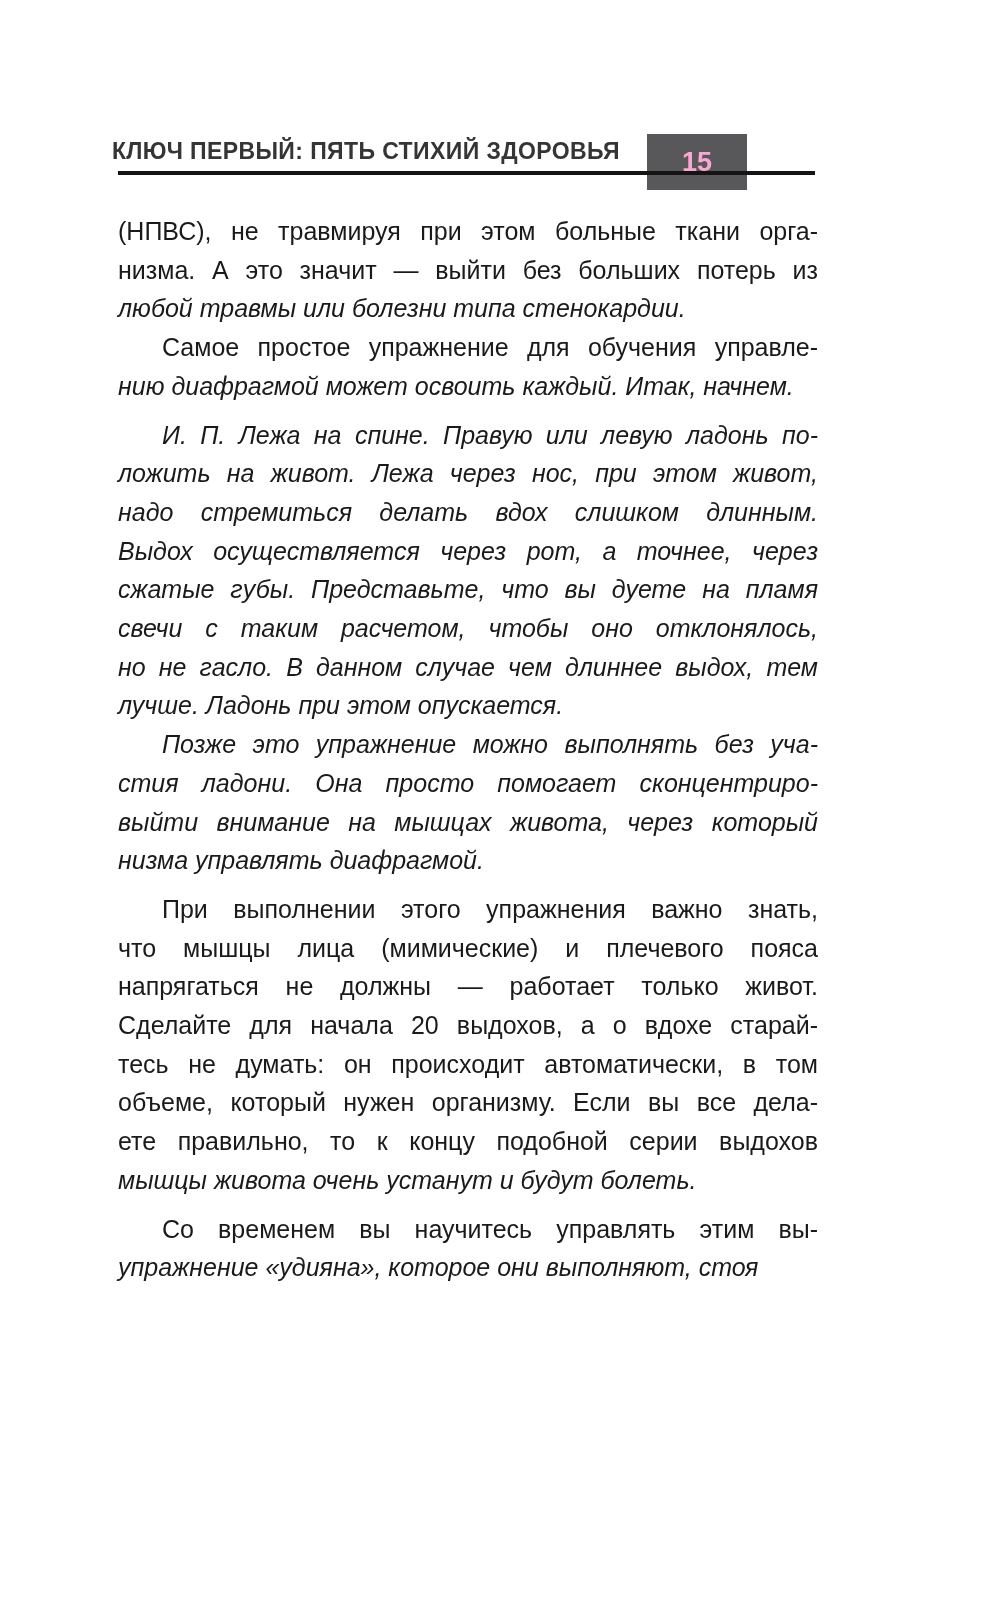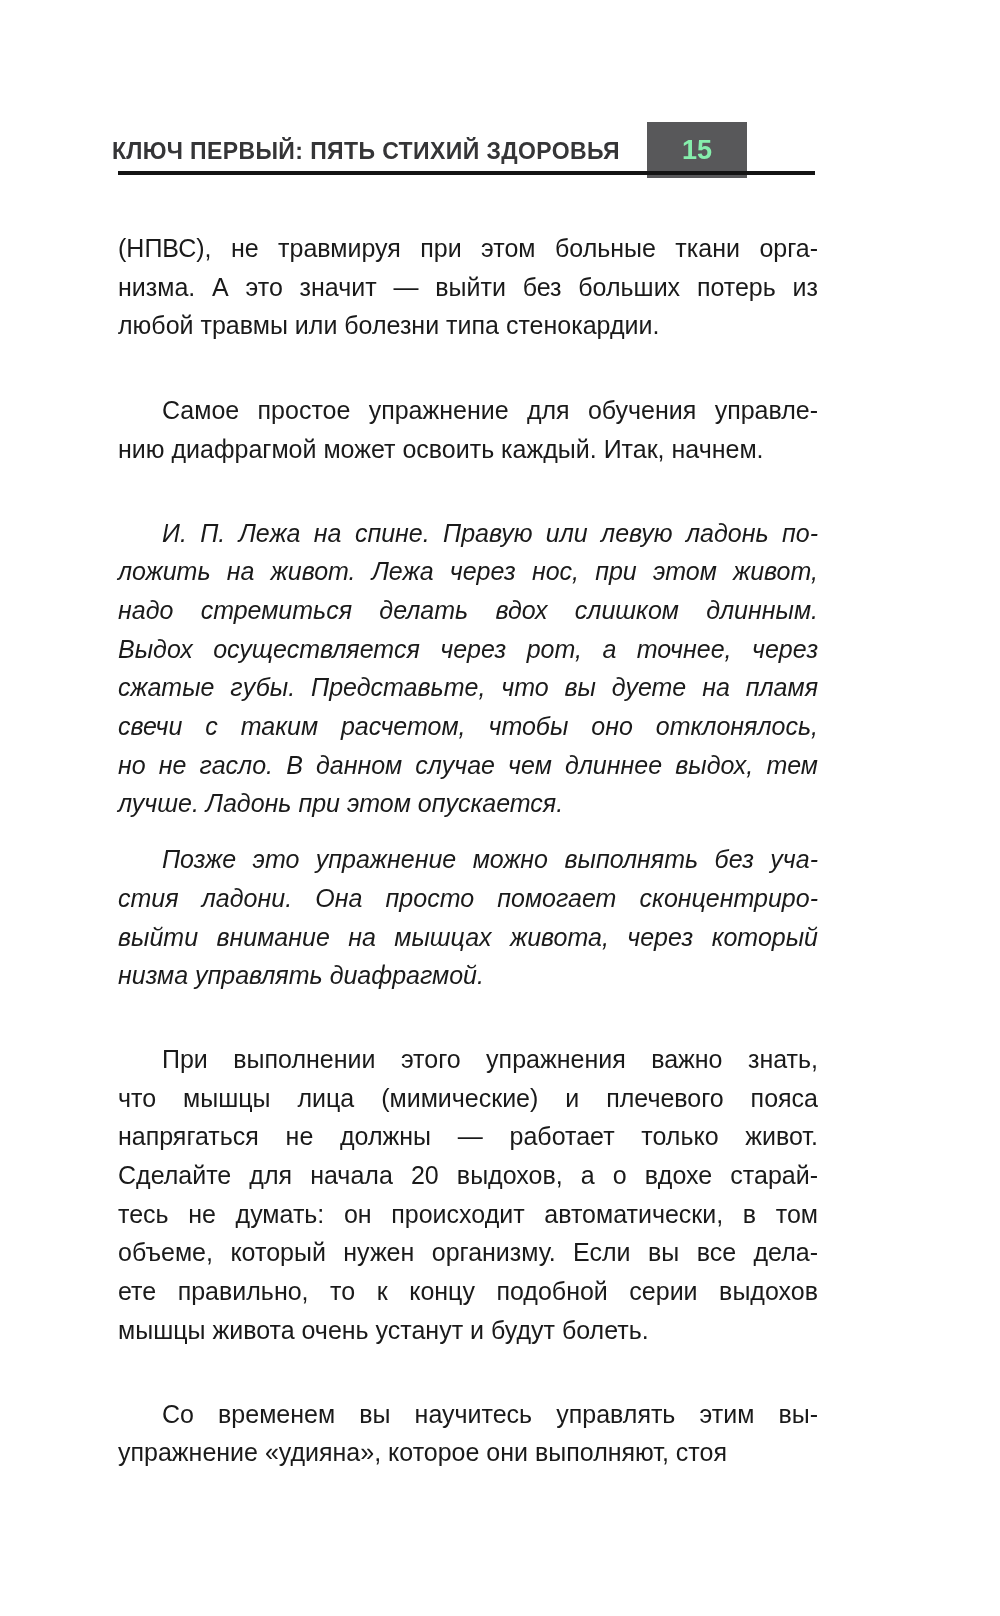--- a/index.html
+++ b/index.html
@@ -19,26 +19,26 @@
     height: 56px;
     line-height: 58px;
     font-weight: 700;
     font-size: 23px;
     letter-spacing: 0.4px;
     color: #353537;
     white-space: nowrap;
   }
   .page-badge {
     position: absolute;
-    top: 122px;
+    top: 134px;
     right: 85px;
     width: 100px;
     height: 56px;
     background: #58585a;
-    color: #86efac;
+    color: #f9a8d4;
     font-weight: 700;
     font-size: 27px;
     display: flex;
     align-items: center;
     justify-content: center;
   }
   .rule {
     position: absolute;
     left: 118px;
     top: 171px;
@@ -51,30 +51,30 @@
     position: absolute;
     left: 118px;
     top: 212px;
     width: 700px;
     color: #1a1a1a;
     font-size: 25px;
     line-height: 38.7px;
   }
   p.para { margin: 0; padding: 0; }
   .para.italic { font-style: italic; }
-  .para.gap-large  { margin-top: 46px; }
-  .para.gap-normal { margin-top: 45px; }
-  .para.gap-none   { margin-top: 17px; }
+  .para.gap-large  { }
+  .para.gap-normal { margin-top: 10px; }
+  .para.gap-none   { margin-top: 0; }
   .para.indent .line:first-child { text-indent: 44px; }
   .line {
     display: block;
     text-align: justify;
     text-align-last: justify;
   }
-  .line.last { text-align-last: left; }
+  .line.last { text-align-last: left; font-style: italic; }
 </style>
 </head>
 <body>
 
 <div class="page">
   <div class="running-title">КЛЮЧ ПЕРВЫЙ: ПЯТЬ СТИХИЙ ЗДОРОВЬЯ</div>
   <div class="page-badge">
     <span>15</span>
   </div>
   <div class="rule"></div>

